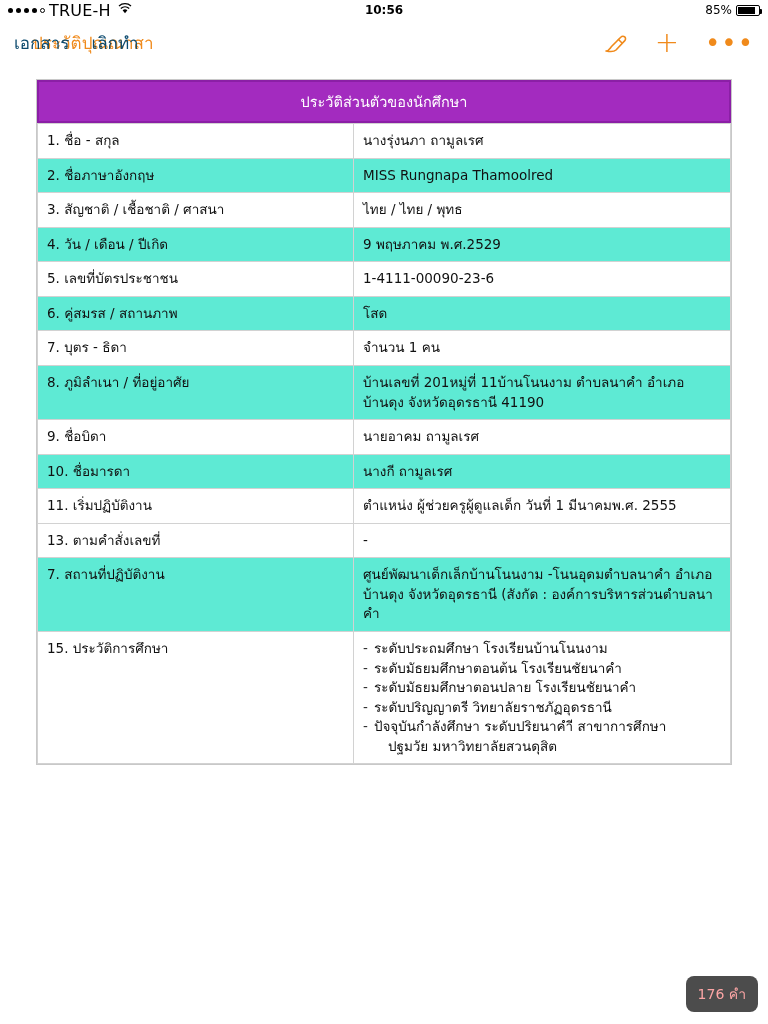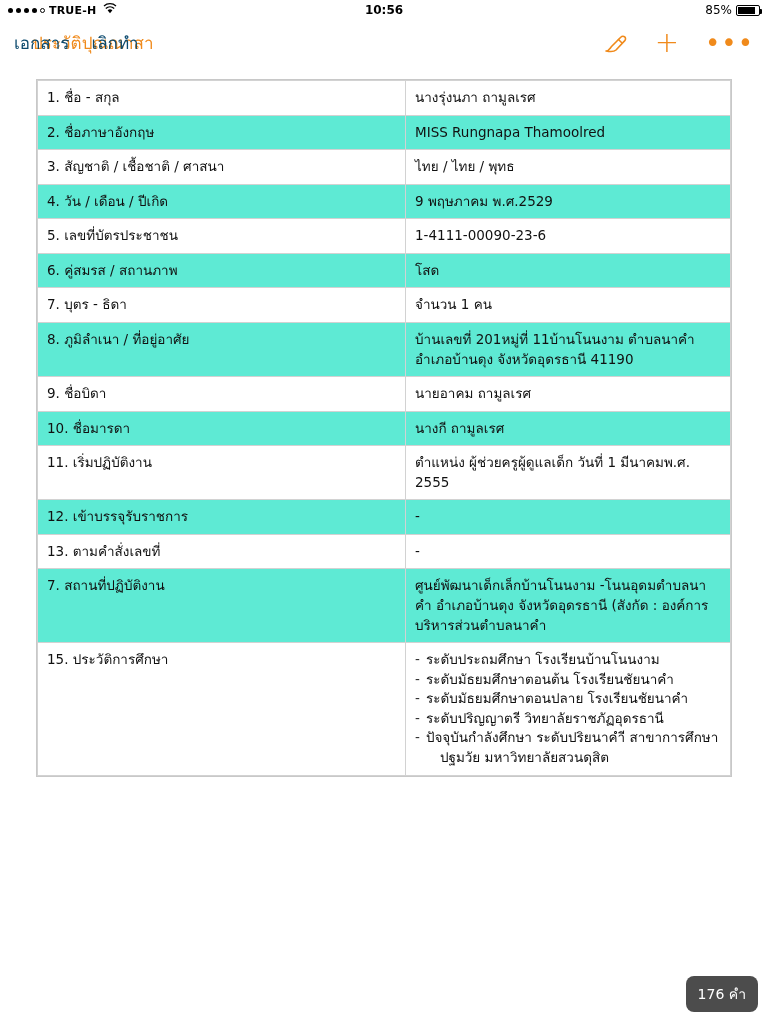--- a/index.html
+++ b/index.html
@@ -16,21 +16,21 @@
     align-items: center;
     padding: 0 8px;
     font-size: 12px;
     color: #000;
     position: relative;
   }
   .sb-left { display: flex; align-items: center; gap: 4px; }
   .dots { display: flex; gap: 3px; align-items: center; }
   .dot { width: 5px; height: 5px; border-radius: 50%; background: #000; display: block; }
   .dot.hollow { background: transparent; border: 1px solid #000; width: 5px; height: 5px; }
-  .carrier { font-size: 11px; letter-spacing: .2px; font-weight: bold; }
+  .carrier { font-size: 16px; letter-spacing: .2px; }
   .wifi { margin-left: 3px; font-size: 11px; }
   .sb-center {
     position: absolute; left: 0; right: 0; text-align: center;
     font-size: 12px; font-weight: bold;
   }
   .sb-right {
     margin-left: auto; display: flex; align-items: center; gap: 4px;
     font-size: 12px;
   }
   .batt {
@@ -85,35 +85,35 @@
   }
   table { width: 100%; border-collapse: collapse; }
   td {
     border: 1px solid #d2d2d2;
     font-size: 13.5px;
     padding: 7px 9px;
     vertical-align: top;
     color: #111;
     line-height: 1.45;
   }
-  td.label { width: 368px; }
+  td.label { width: 316px; }
   tr.alt td { background: #5eead4; }
   tr td { background: #ffffff; }
   .edu-list { list-style: none; }
   .edu-list li { display: flex; gap: 6px; }
   .edu-list li .dash { color: #333; }
   .edu-sub { padding-left: 14px; display: block; }
 
   
   .wordcount {
     position: absolute;
     right: 10px;
     bottom: 12px;
     background: #4c4c4c;
-    color: #ffffff;
+    color: #fca5a5;
     font-size: 14px;
     padding: 7px 12px;
     border-radius: 8px;
   }
 </style>
 </head>
 <body>
 
 <div class="statusbar">
   <div class="sb-left">
@@ -155,20 +155,21 @@
         <path d="M15 7 L19 11" stroke="#f08a1b" stroke-width="1.6"></path>
       </svg>
     </span>
     <span class="icon-btn plus">+</span>
     <span class="icon-btn dots3">•••</span>
   </div>
 </div>
 
 <div class="doc">
   <div class="table-wrap">
+    <div class="title-bar">ประวัติส่วนตัวของนักศึกษา</div>
     <table>
       <tbody>
         <tr>
           <td class="label">1. ชื่อ - สกุล</td>
           <td>นางรุ่งนภา ถามูลเรศ</td>
         </tr>
         <tr class="alt">
           <td class="label">2. ชื่อภาษาอังกฤษ</td>
           <td>MISS Rungnapa Thamoolred</td>
         </tr>
@@ -200,24 +201,20 @@
           <td class="label">9. ชื่อบิดา</td>
           <td>นายอาคม ถามูลเรศ</td>
         </tr>
         <tr class="alt">
           <td class="label">10. ชื่อมารดา</td>
           <td>นางกี  ถามูลเรศ</td>
         </tr>
         <tr>
           <td class="label">11. เริ่มปฏิบัติงาน</td>
           <td>ตำแหน่ง ผู้ช่วยครูผู้ดูแลเด็ก วันที่ 1 มีนาคมพ.ศ. 2555</td>
-        </tr>
-        <tr class="alt">
-          <td class="label">12. เข้าบรรจุรับราชการ</td>
-          <td>-</td>
         </tr>
         <tr>
           <td class="label">13. ตามคำสั่งเลขที่</td>
           <td>-</td>
         </tr>
         <tr class="alt">
           <td class="label">7. สถานที่ปฏิบัติงาน</td>
           <td>ศูนย์พัฒนาเด็กเล็กบ้านโนนงาม -โนนอุดมตำบลนาคำ อำเภอบ้านดุง จังหวัดอุดรธานี (สังกัด : องค์การบริหารส่วนตำบลนาคำ</td>
         </tr>
         <tr>

